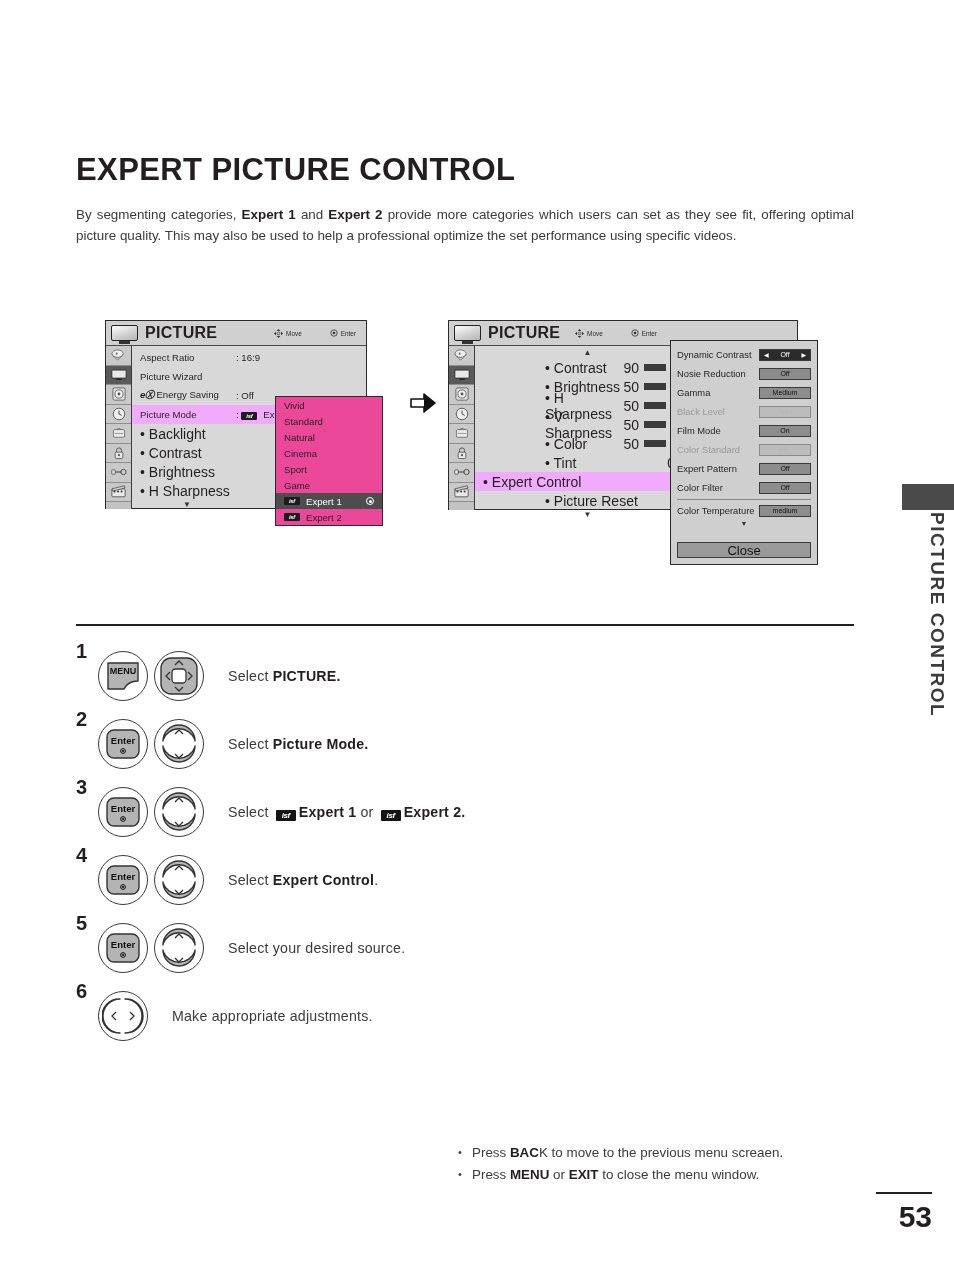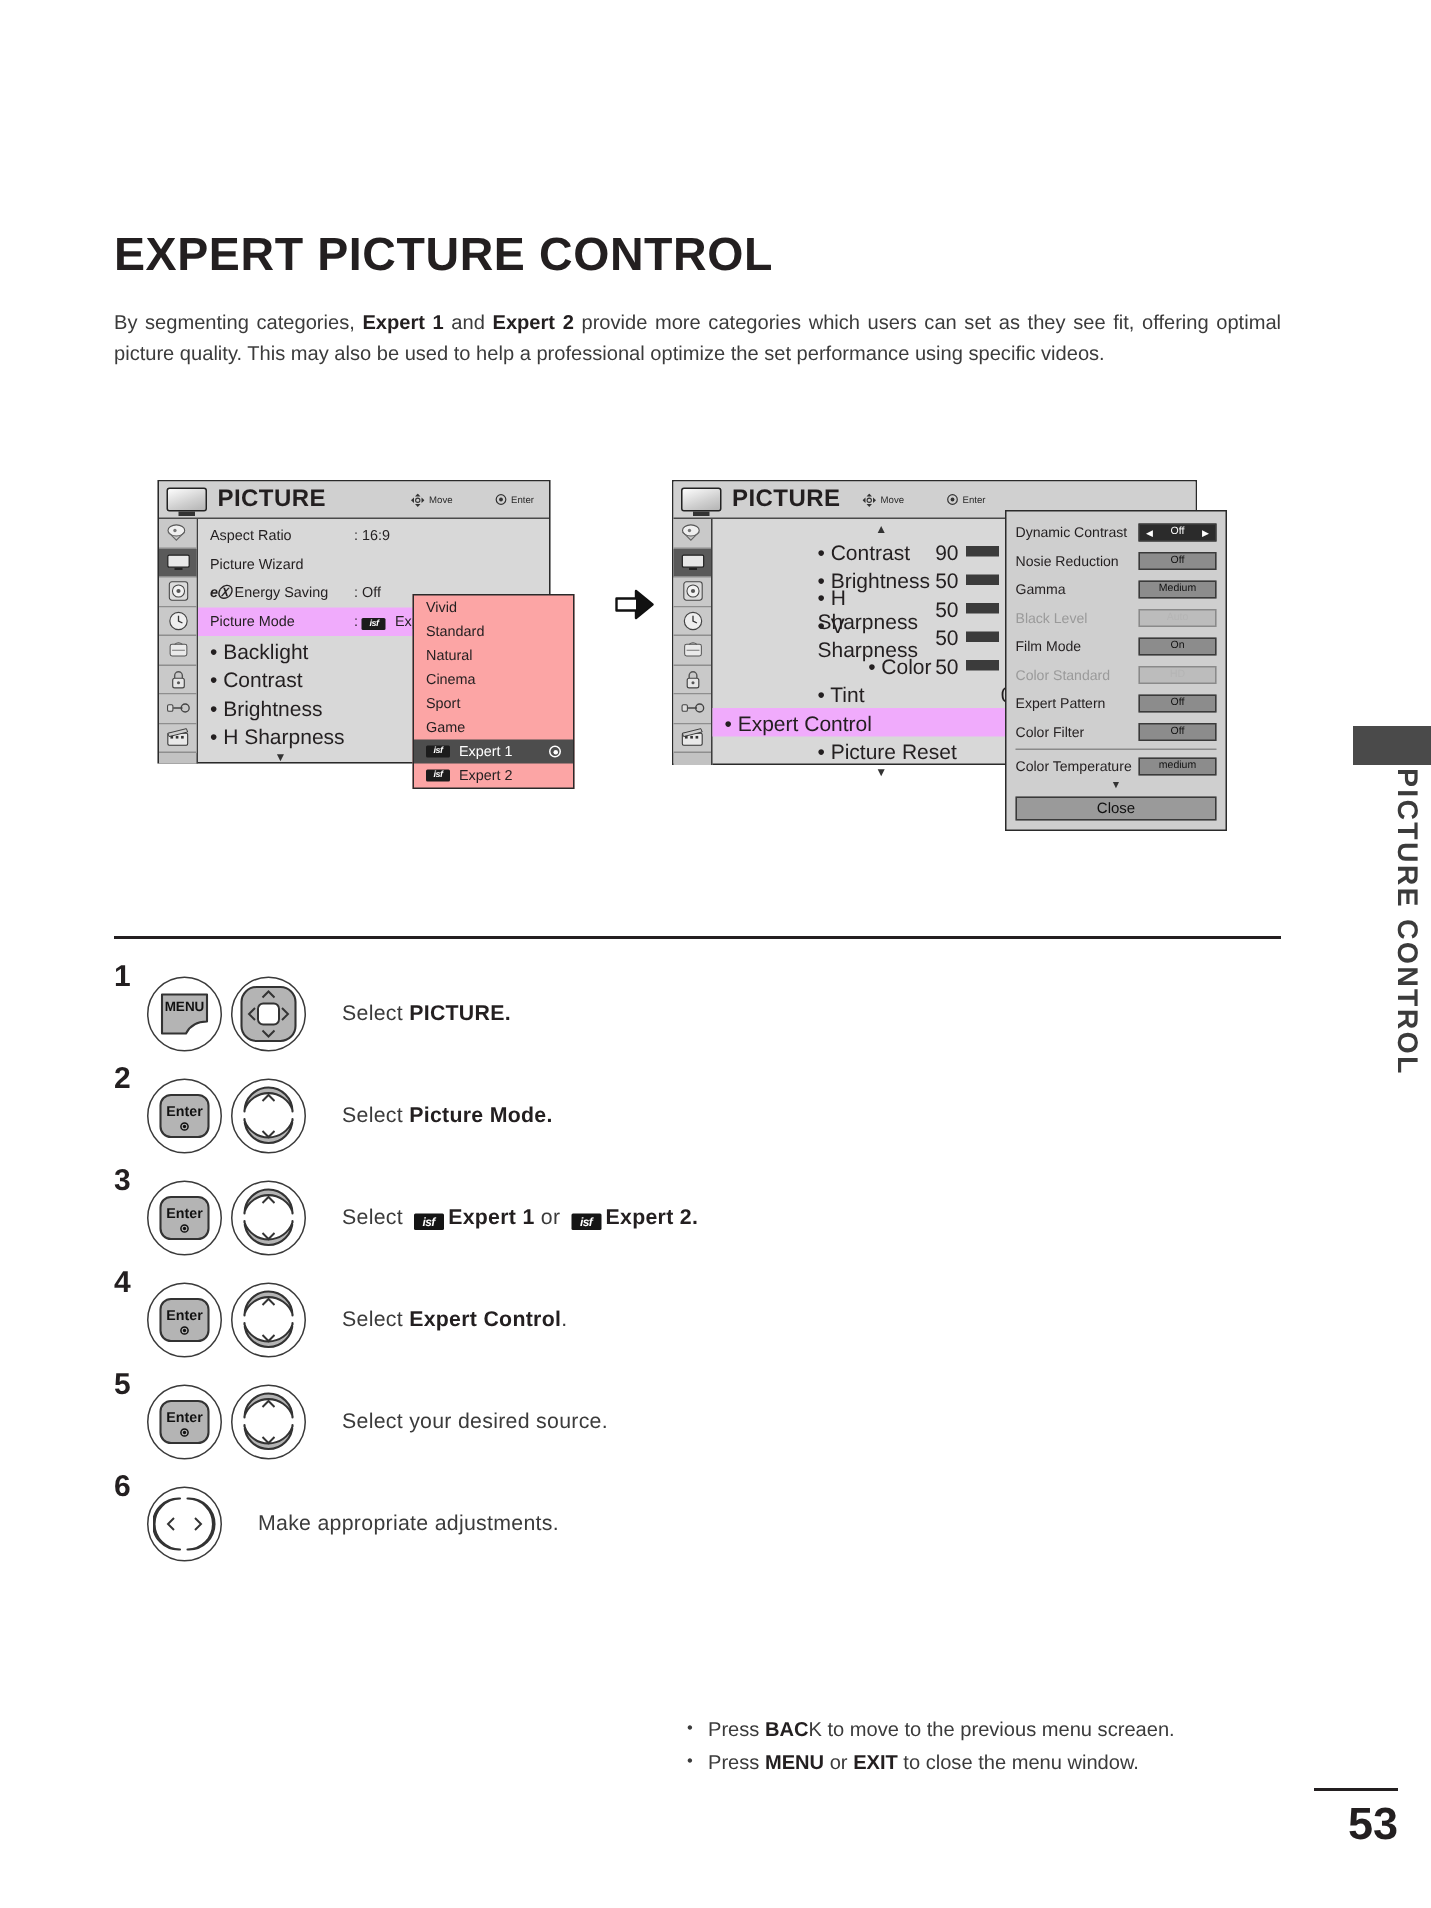--- a/index.html
+++ b/index.html
@@ -83,21 +83,21 @@
 
   
   .bar { display:inline-block; width:22px; height:7px; background:#3b3b3b; margin-left:5px; vertical-align:middle;}
   .bar.tint { background:#e8e8e8; border:1px solid #2a2a2a; position:relative;}
   .bar.tint:before{ content:""; position:absolute; left:1px; top:1px; width:5px; height:3px; background:#2a2a2a;}
   .bar.tint:after{ content:""; position:absolute; left:8px; top:0px; width:12px; height:5px;
      background:repeating-linear-gradient(90deg,#2a2a2a 0 2px,#e8e8e8 2px 4px);}
 
   
   .mode-pop {
-    position:absolute; background:#fca5a5; border:1px solid #2a2a2a;
+    position:absolute; background:#ec4899; border:1px solid #2a2a2a;
     z-index:5;
   }
   .mode-item { height:16px; padding:0 8px; display:flex; align-items:center; font-size:9.6px;}
   .mode-item.sel { background:#4d4d4d; color:#fff; }
   .isf-badge{
     display:inline-block; width:16px; height:8px; background:#1c1c1c;
     color:#fff; font-size:6px; font-style:italic; font-weight:bold;
     text-align:center; line-height:8px; margin-right:6px; letter-spacing:-0.3px;
     border-radius:1px;
   }
@@ -116,23 +116,23 @@
   .ep-label.dim{ color:#9a9a9a;}
   .ep-val{
     width:52px; height:12px; background:#8c8c8c; border:1px solid #3a3a3a;
     font-size:7px; color:#111; display:flex; align-items:center; justify-content:center;
   }
   .ep-val.dim{ color:#b5b5b5; border-color:#8a8a8a; background:#bcbcbc;}
   .ep-val.dark{ background:#2b2b2b; color:#fff; justify-content:space-between; padding:0 4px; width:52px;}
   .ep-sep{ border-top:1px solid #8a8a8a; margin:2px 0 1px 0;}
   .ep-down{ text-align:center; font-size:7px; line-height:8px; color:#333;}
   .ep-close{
-    margin-top:3px; height:16px; background:#9a9a9a; border:1px solid #3a3a3a;
+    margin-top:14px; height:16px; background:#9a9a9a; border:1px solid #3a3a3a;
     display:flex;align-items:center;justify-content:center;
-    font-size:10px; color:#111;
+    font-size:13px; color:#111;
   }
 
   .flow-arrow{ position:absolute; left:410px; top:392px; }
 
   
   .divider{ position:absolute; left:76px; top:624px; width:778px; height:2px; background:#231f20;}
 
   
   .steps{ position:absolute; left:76px; top:642px; width:780px; }
   .step{ display:flex; align-items:center; position:relative; height:68px; }
@@ -440,21 +440,21 @@
         <span style="width:76px;">• H Sharpness</span>
         <span style="width:18px;text-align:right;">50</span>
         <span class="bar"></span>
       </div>
       <div class="row sub" style="padding-left:70px;">
         <span style="width:76px;">• V Sharpness</span>
         <span style="width:18px;text-align:right;">50</span>
         <span class="bar"></span>
       </div>
       <div class="row sub" style="padding-left:70px;">
-        <span style="width:76px;text-align:right;">• Color</span>
+        <span style="width:76px;">• Color</span>
         <span style="width:18px;text-align:right;">50</span>
         <span class="bar"></span>
       </div>
       <div class="row sub" style="padding-left:70px;gap:36px;">
         <span style="width:76px;">• Tint</span>
         <span style="width:18px;text-align:right;">0</span>
         <span class="bar tint"></span>
       </div>
       <div class="row sub hl" style="">
         <span>• Expert Control</span>

